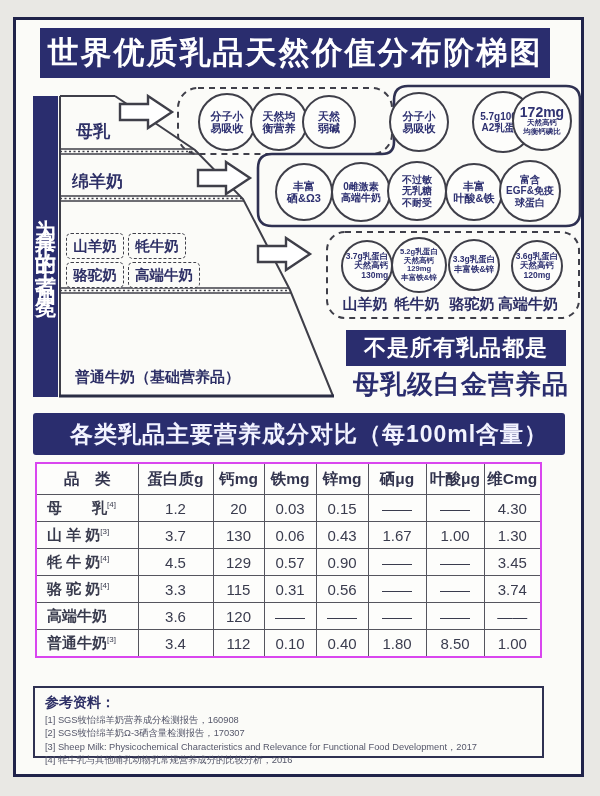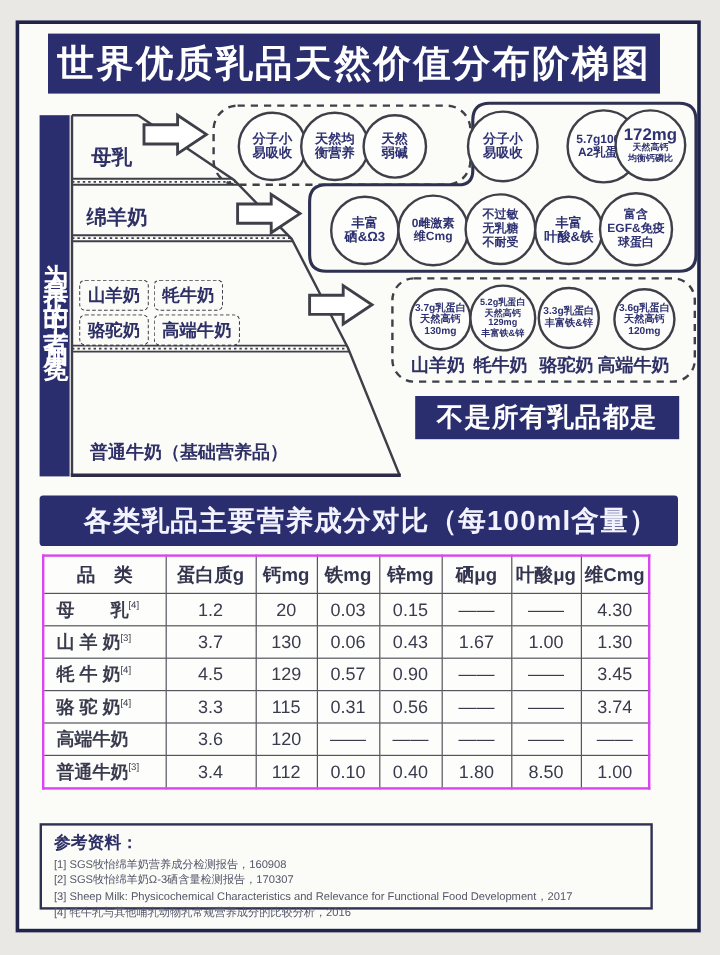--- a/index.html
+++ b/index.html
@@ -155,47 +155,48 @@
 A2乳蛋白</div>
   <div class="circle" style="left:512px;top:91px;width:56px;height:56px;">
     <div class="big">172mg</div>
     <div class="tiny">天然高钙
 均衡钙磷比</div>
   </div>
 
   <div class="circle" style="left:275px;top:163px;width:54px;height:54px;">丰富
 硒&amp;Ω3</div>
   <div class="circle c-mid" style="left:331px;top:162px;width:56px;height:56px;">0雌激素
-维Cmg</div>
+高端牛奶</div>
   <div class="circle c-mid" style="left:387px;top:161px;width:56px;height:56px;">不过敏
 无乳糖
 不耐受</div>
   <div class="circle" style="left:445px;top:163px;width:54px;height:54px;">丰富
 叶酸&amp;铁</div>
   <div class="circle c-mid" style="left:499px;top:160px;width:58px;height:58px;">富含
 EGF&amp;免疫
 球蛋白</div>
 
-  <div class="circle c-sm" style="left:341px;top:240px;width:48px;height:48px;">3.7g乳蛋白
+  <div class="circle c-sm" style="left:341px;top:240px;width:48px;height:48px;text-align:right;">3.7g乳蛋白
 天然高钙
 130mg</div>
   <div class="circle c-xs" style="left:391px;top:237px;width:52px;height:52px;">5.2g乳蛋白
 天然高钙129mg
 丰富铁&amp;锌</div>
   <div class="circle c-sm" style="left:448px;top:239px;width:48px;height:48px;">3.3g乳蛋白
 丰富铁&amp;锌</div>
   <div class="circle c-sm" style="left:511px;top:240px;width:48px;height:48px;">3.6g乳蛋白
 天然高钙
 120mg</div>
   <div class="c-label" style="left:335px;top:295px;width:60px;">山羊奶</div>
   <div class="c-label" style="left:387px;top:295px;width:60px;">牦牛奶</div>
   <div class="c-label" style="left:442px;top:295px;width:60px;">骆驼奶</div>
   <div class="c-label" style="left:491px;top:295px;width:74px;">高端牛奶</div>
 
   <div class="claim-box">不是所有乳品都是</div>
+  <div class="claim-line2">母乳级白金营养品</div>
 
   <div class="table-banner">各类乳品主要营养成分对比（每100ml含量）</div>
 
   <table class="nutri">
     <colgroup>
       <col style="width:102px">
         <col style="width:75px">
         <col style="width:51px">
         <col style="width:52px">
       <col style="width:52px">

